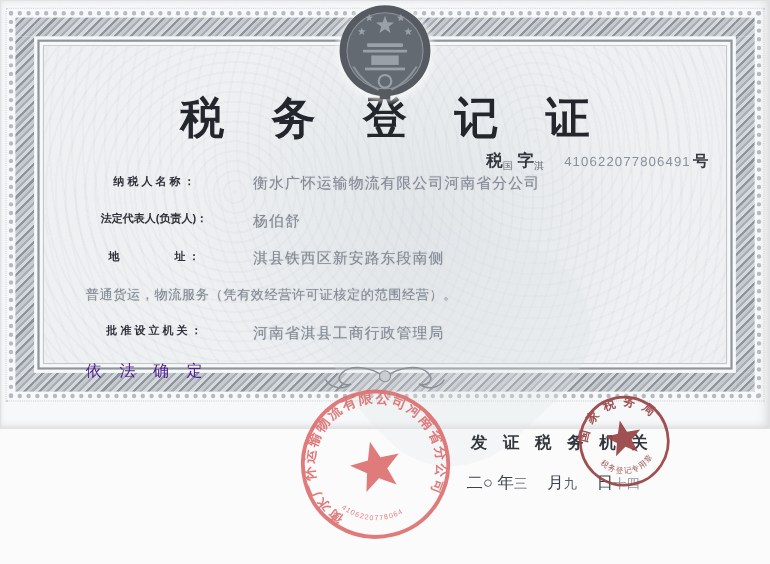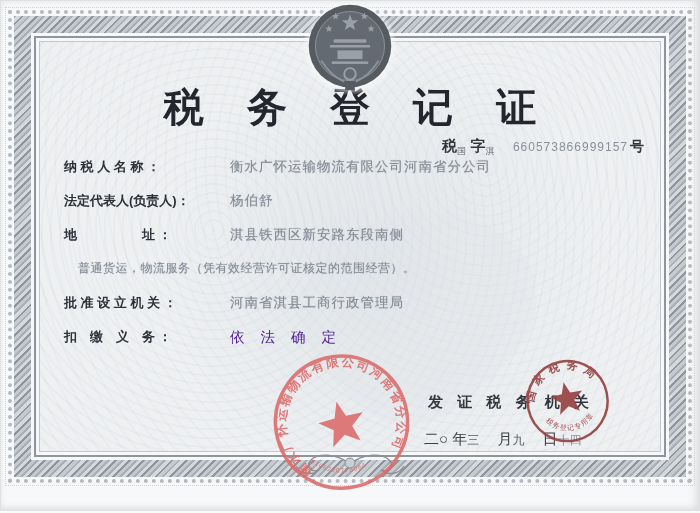--- a/index.html
+++ b/index.html
@@ -1,18 +1,18 @@
 <!DOCTYPE html>
 <html><head>
 <meta charset="utf-8">
 <style>
   * { margin:0; padding:0; box-sizing:border-box; }
   html,body { width:700px; height:513px; background:#fbfbfc; overflow:hidden;
               font-family:"Liberation Sans", sans-serif; }
-  .cert { position:absolute; inset:0; width:700px; height:511px; background:#f7f8f9;
+  .cert { position:absolute; inset:0; width:700px; height:390px; background:#f7f8f9;
           box-shadow: inset 0 0 0 1px #e0e1e3, inset -4px 0 8px rgba(120,125,130,.18), inset 0 -3px 6px rgba(120,125,130,.12); }
 
   
   .frame-lace  { position:absolute; inset:10px 8px 28px 8px; border:4px dotted #b5bac0; }
   .frame-lace2 { position:absolute; inset:7px 5px 25px 5px;  border:1px dotted #cfd3d7; }
   .frame-band  { position:absolute; inset:16px 14px 34px 14px;
                  border:17px solid transparent;
                  border-image: repeating-linear-gradient(135deg,#a8aeb5 0 2px,#d5d9dc 2px 5px,#8f959c 5px 7px,#c6cacf 7px 10px) 17; }
   .frame-inner { position:absolute; inset:36px 34px 54px 34px; border:2px solid #8f959c; }
   .frame-inner2{ position:absolute; inset:41px 39px 59px 39px; border:1px solid #c2c7cc; }
@@ -34,21 +34,21 @@
            font-size:40px; font-weight:700; color:#23262c; letter-spacing:16px; text-indent:16px; }
 
   .serial { position:absolute; top:137px; right:56px; z-index:3; color:#33373d; white-space:nowrap; }
   .serial .big { font-size:15px; font-weight:700; }
   .serial .sub { font-size:9px; color:#6a7076; vertical-align:-3px; }
   .serial .num { font-size:12px; color:#8a9099; letter-spacing:1px; margin:0 2px 0 14px; }
   .serial .suf { font-size:14px; font-weight:700; }
 
   .fields { position:absolute; left:64px; top:158px; width:575px; z-index:3; }
   .frow { display:flex; align-items:flex-start; height:21px; margin-bottom:13px; }
-  .flabel { width:152px; flex:none; font-size:13px; font-weight:700; color:#2e3138; white-space:nowrap; }
+  .flabel { width:152px; flex:none; font-size:10px; font-weight:700; color:#2e3138; white-space:nowrap;text-align:center; }
   .fvalue { margin-left:14px; font-size:13.5px; color:#848b95; letter-spacing:1px; white-space:nowrap;
             text-shadow:0 0 1px rgba(132,139,149,.5); }
   .frow.long .fvalue { font-size:12px; letter-spacing:.5px; }
   .frow.dark .fvalue { color:#4c1d95; font-weight:400; font-size:14.5px; letter-spacing:6px; text-shadow:none; }
 
   .issuer { position:absolute; left:428px; top:393px; z-index:3; font-size:15px; font-weight:700;
             color:#33373d; letter-spacing:5px; white-space:nowrap; }
   .dateline { position:absolute; left:424px; top:430px; z-index:3; color:#3c4047; font-size:15px; white-space:nowrap; }
   .dateline .fill { font-size:12px; color:#585d64; margin-right:14px; }
   .dateline .fill.faint { color:#8f959c; margin-right:0; }
@@ -99,21 +99,21 @@
       <path d="M20,60 Q30,76 44,82 M80,60 Q70,76 56,82" fill="none" stroke="#8d939a" stroke-width="2"></path>
       <rect x="45" y="84" width="10" height="7" fill="#565b62"></rect>
     </svg>
   </div>
 
   <div class="title">税 务 登 记 证</div>
 
   <div class="serial">
     <span class="big">税</span><span class="sub">国</span>
     <span class="big">字</span><span class="sub">淇</span>
-    <span class="num">660573866999157</span><span class="suf">号</span>
+    <span class="num">410622077806491</span><span class="suf">号</span>
   </div>
 
   <div class="fields">
     <div class="frow">
       <span class="flabel">纳 税 人 名 称 ：</span>
       <span class="fvalue">衡水广怀运输物流有限公司河南省分公司</span>
     </div>
     <div class="frow">
       <span class="flabel">法定代表人(负责人)：</span>
       <span class="fvalue">杨伯舒</span>
@@ -123,21 +123,20 @@
       <span class="fvalue">淇县铁西区新安路东段南侧</span>
     </div>
     <div class="frow long">
       <span class="fvalue">普通货运，物流服务（凭有效经营许可证核定的范围经营）。</span>
     </div>
     <div class="frow">
       <span class="flabel">批 准 设 立 机 关 ：</span>
       <span class="fvalue">河南省淇县工商行政管理局</span>
     </div>
     <div class="frow dark">
-      <span class="flabel">扣　缴　义　务 ：</span>
       <span class="fvalue">依 法 确 定</span>
     </div>
   </div>
 
   <div class="issuer">发 证 税 务 机 关</div>
   <div class="dateline">
     <span>二○</span>
     <span>年</span><span class="fill">三</span>
     <span>月</span><span class="fill">九</span>
     <span>日</span><span class="fill faint">十四</span>

